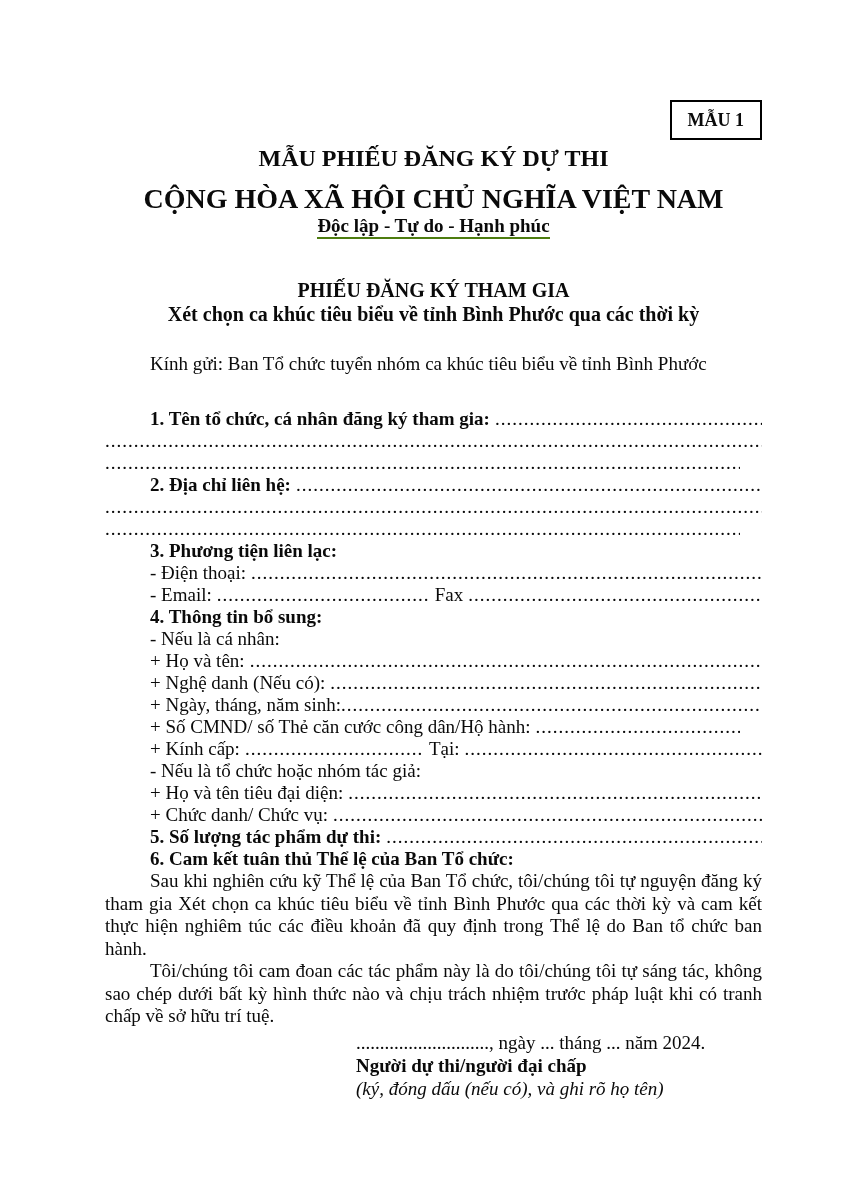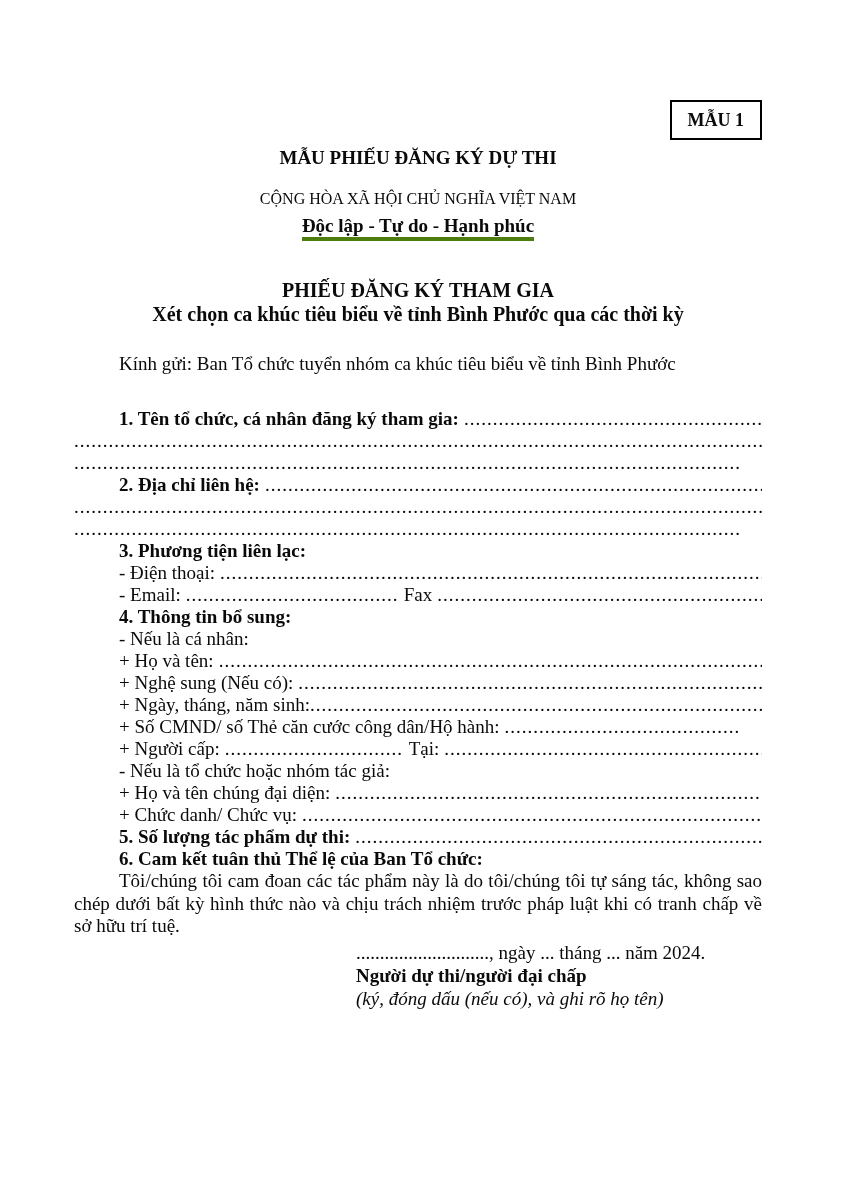--- a/index.html
+++ b/index.html
@@ -4,36 +4,36 @@
 <style>
   html, body { margin: 0; padding: 0; }
   body {
     width: 848px; height: 1200px;
     background: #ffffff;
     color: #0a0a0a;
     font-family: "Liberation Serif", "DejaVu Serif", serif;
     font-size: 19px;
     overflow: hidden;
   }
-  .page { padding: 100px 86px 0 74px; box-sizing: border-box; width: 848px; }
+  .page { padding: 100px 86px 0 105px; box-sizing: border-box; width: 848px; }
 
   
   .badge-row { display: flex; justify-content: flex-end; height: 40px; }
   .badge {
     border: 2px solid #000; box-sizing: border-box;
     font-weight: bold; font-size: 18px;
     padding: 6px 16px; height: 40px; display: flex; align-items: center;
   }
 
   
   .center { text-align: center; }
-  .h-form-title { font-weight: bold; font-size: 19px; margin-top: 6px; line-height: 24px; }
-  .h-national  { font-weight: normal; font-size: 16px; margin-top: 17px; line-height: 24px; }
+  .h-form-title { font-weight: bold; font-size: 24px; margin-top: 6px; line-height: 24px; }
+  .h-national  { font-weight: bold; font-size: 28px; margin-top: 17px; line-height: 24px; }
   .h-motto     { font-weight: bold; font-size: 19px; margin-top: 3px; line-height: 24px; }
-  .h-motto span { border-bottom: 4px solid #4d7c0f; padding-bottom: 1px; }
+  .h-motto span { border-bottom: 2px solid #4d7c0f; padding-bottom: 1px; }
   .h-doc-title { font-weight: bold; font-size: 20px; margin-top: 40px; line-height: 24px; }
   .h-doc-sub   { font-weight: bold; font-size: 20px; line-height: 25px; }
 
   .salutation { margin-top: 25px; padding-left: 45px; line-height: 23px; }
 
   .bodyblock { margin-top: 33px; }
   .line {
     display: flex; align-items: baseline;
     line-height: 22px; height: 22px;
     white-space: nowrap; overflow: hidden;
@@ -121,57 +121,58 @@
       <b>4. Thông tin bổ sung:</b>
     </div>
     <div class="line ind">
       <span>- Nếu là cá nhân:</span>
     </div>
     <div class="line ind">
       <span class="lbl">+ Họ và tên:</span>
       <span class="fill">........................................................................................................................................................................................................................................................................................................................................................................................................................................</span>
     </div>
     <div class="line ind">
-      <span class="lbl">+ Nghệ sung (Nếu có):</span>
+      <span class="lbl">+ Nghệ danh (Nếu có):</span>
       <span class="fill">........................................................................................................................................................................................................................................................................................................................................................................................................................................</span>
     </div>
     <div class="line ind">
       <span class="lbl0">+ Ngày, tháng, năm sinh:</span>
       <span class="fill">........................................................................................................................................................................................................................................................................................................................................................................................................................................</span>
     </div>
     <div class="line ind">
       <span class="lbl">+ Số CMND/ số Thẻ căn cước công dân/Hộ hành:</span>
       <span class="fill short">........................................................................................................................................................................................................................................................................................................................................................................................................................................</span>
     </div>
     <div class="line ind">
-      <span class="lbl">+ Người cấp:</span>
+      <span class="lbl">+ Kính cấp:</span>
       <span class="fillw180">........................................................................................................................................................................................................................................................................................................................................................................................................................................</span>
       <span class="lbl">Tại:</span>
       <span class="fill">........................................................................................................................................................................................................................................................................................................................................................................................................................................</span>
     </div>
     <div class="line ind">
       <span>- Nếu là tổ chức hoặc nhóm tác giả:</span>
     </div>
     <div class="line ind">
-      <span class="lbl">+ Họ và tên chúng đại diện:</span>
+      <span class="lbl">+ Họ và tên tiêu đại diện:</span>
       <span class="fill">........................................................................................................................................................................................................................................................................................................................................................................................................................................</span>
     </div>
     <div class="line ind">
       <span class="lbl">+ Chức danh/ Chức vụ:</span>
       <span class="fill">........................................................................................................................................................................................................................................................................................................................................................................................................................................</span>
     </div>
 
     <div class="line ind">
       <b class="lbl">5. Số lượng tác phẩm dự thi:</b>
       <span class="fill">........................................................................................................................................................................................................................................................................................................................................................................................................................................</span>
     </div>
 
     <div class="line ind">
       <b>6. Cam kết tuân thủ Thể lệ của Ban Tổ chức:</b>
     </div>
+    <div class="para">Sau khi nghiên cứu kỹ Thể lệ của Ban Tổ chức, tôi/chúng tôi tự nguyện đăng ký tham gia Xét chọn ca khúc tiêu biểu về tỉnh Bình Phước qua các thời kỳ và cam kết thực hiện nghiêm túc các điều khoản đã quy định trong Thể lệ do Ban tổ chức ban hành.</div>
     <div class="para">Tôi/chúng tôi cam đoan các tác phẩm này là do tôi/chúng tôi tự sáng tác, không sao chép dưới bất kỳ hình thức nào và chịu trách nhiệm trước pháp luật khi có tranh chấp về sở hữu trí tuệ.</div>
   </div>
 
   <div class="sig-block">
     <div class="sig-date">............................, ngày ... tháng ... năm 2024.</div>
     <div class="sig-role">Người dự thi/người đại chấp</div>
     <div class="sig-note">(ký, đóng dấu (nếu có), và ghi rõ họ tên)</div>
   </div>
 
 </div>

